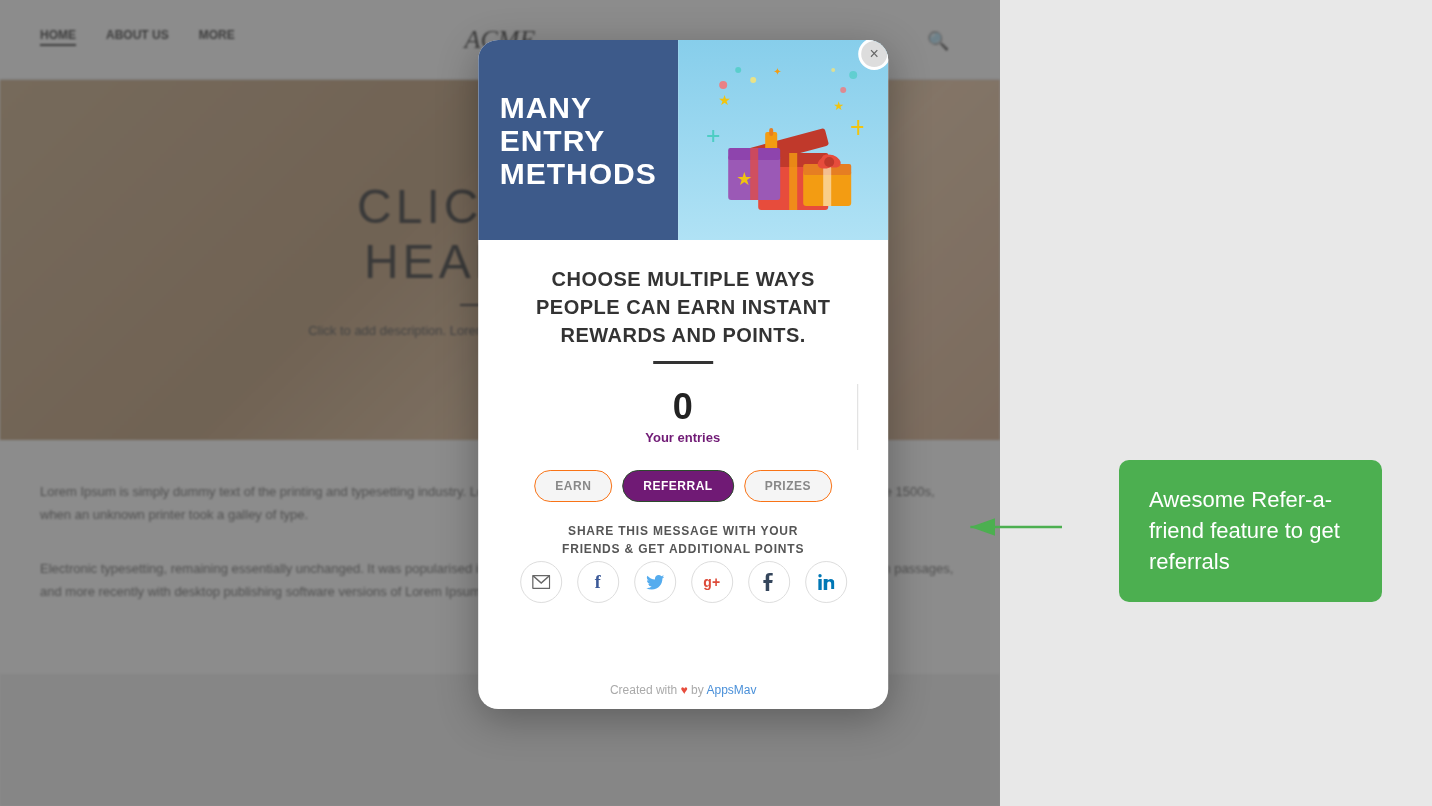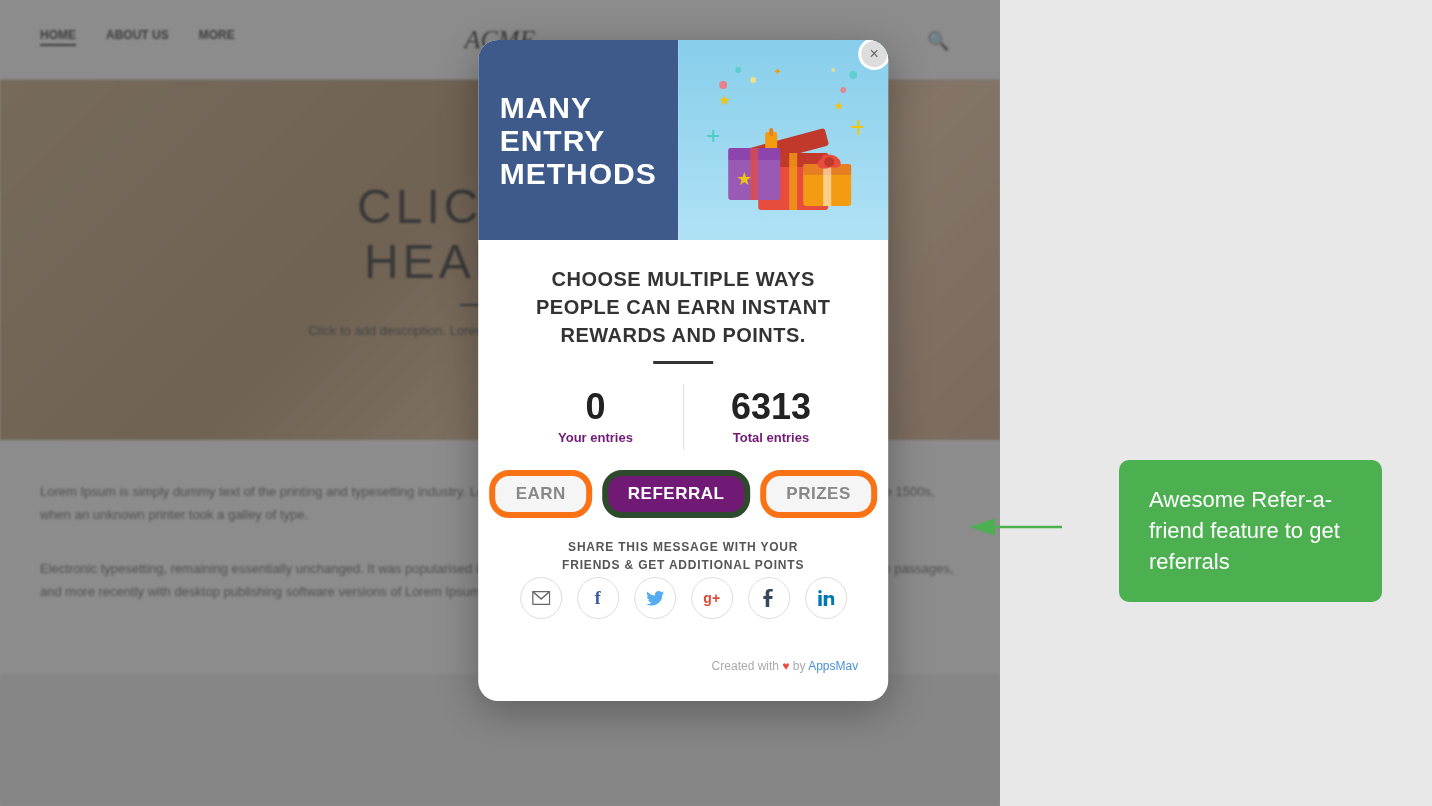--- a/index.html
+++ b/index.html
@@ -267,25 +267,25 @@
     .modal-tabs {
       display: flex;
       justify-content: center;
       gap: 10px;
       margin-bottom: 20px;
     }
 
     .tab-btn {
       padding: 8px 20px;
       border-radius: 20px;
-      font-size: 17px;
+      font-size: 12px;
       font-weight: bold;
       letter-spacing: 0.5px;
       cursor: pointer;
-      border: 6px solid #f97316;
+      border: 1px solid #f97316;
       text-transform: uppercase;
     }
 
     .tab-btn.active {
       background: #701a75;
       color: #fff;
       border-color: #2d4a2d;
     }
 
     .tab-btn.inactive {
@@ -322,24 +322,25 @@
       align-items: center;
       justify-content: center;
       cursor: pointer;
       font-size: 16px;
       color: #555;
       background: #fff;
     }
 
     
     .modal-footer {
-      text-align: right;
-      padding: 0 30px 28px;
+      text-align: center;
+      padding: 0 30px 12px;
       font-size: 12px;
       color: #aaa;
+      margin-top: 40px;
     }
 
     .modal-footer a {
       color: #4a90d9;
       text-decoration: none;
     }
 
     .heart-icon {
       color: #e74c3c;
     }
@@ -448,24 +449,20 @@
 
   <div class="modal-body">
     <div class="modal-subtitle">CHOOSE MULTIPLE WAYS PEOPLE CAN EARN INSTANT REWARDS AND POINTS.</div>
     <div class="modal-divider"></div>
 
     <div class="entries-section">
       <div class="entry-block">
         <div class="entry-number">0</div>
         <div class="entry-label">Your entries</div>
       </div>
-      <div class="entry-block">
-        <div class="entry-number">6313</div>
-        <div class="entry-label">Total entries</div>
-      </div>
     </div>
 
     <div class="modal-tabs">
       <button class="tab-btn inactive">EARN</button>
       <button class="tab-btn active">REFERRAL</button>
       <button class="tab-btn inactive">PRIZES</button>
     </div>
 
     <div class="referral-text">
       <span>SHARE THIS MESSAGE WITH YOUR</span><br>

